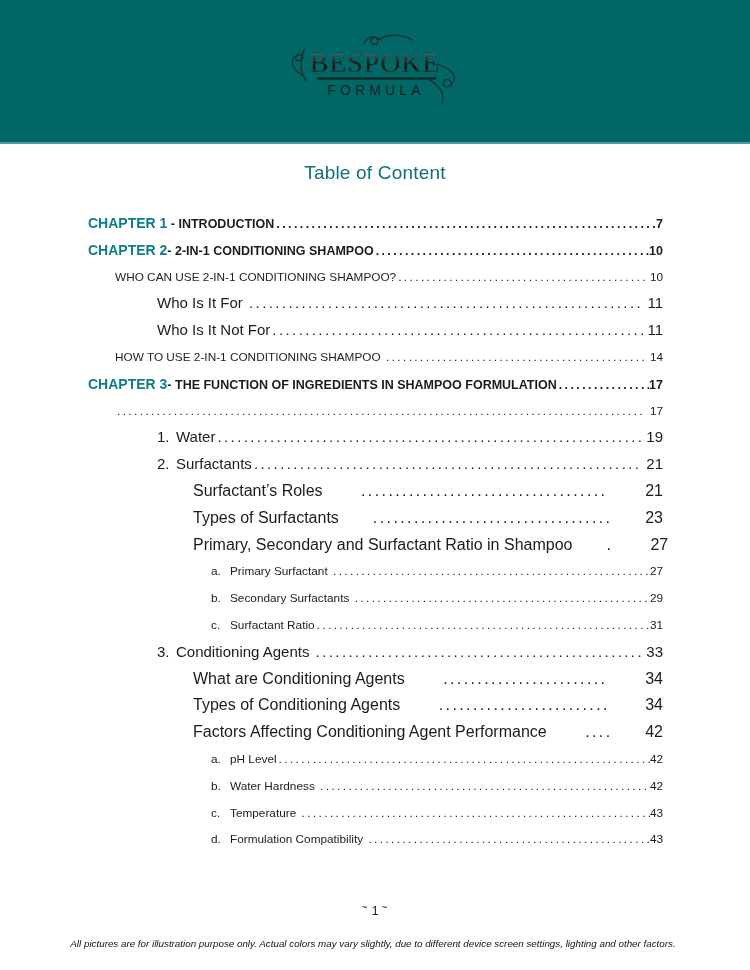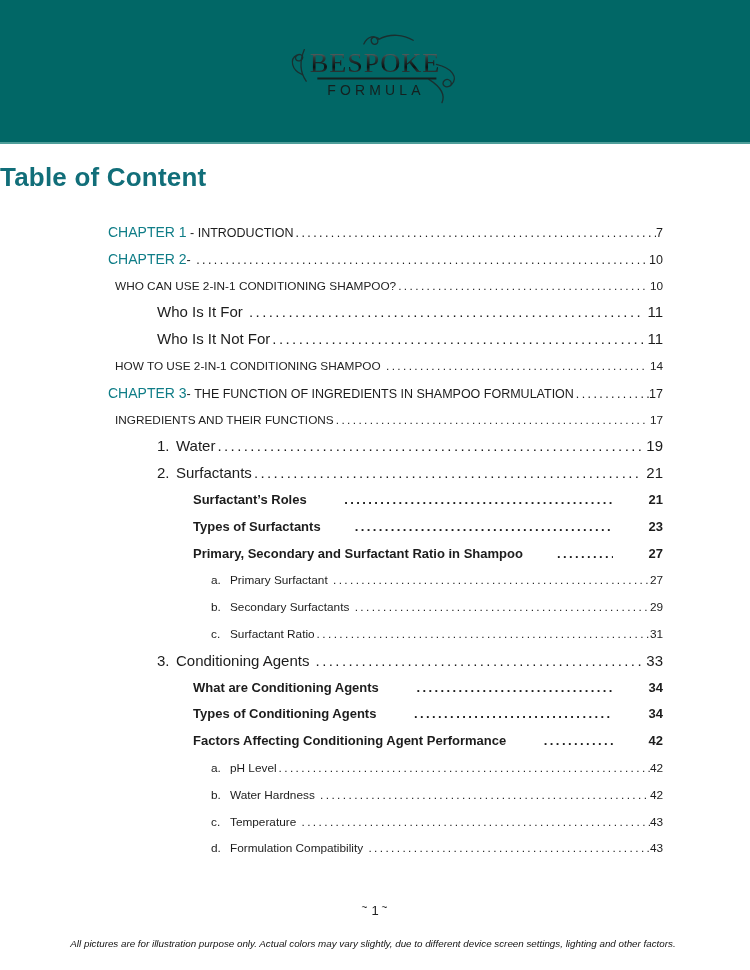--- a/index.html
+++ b/index.html
@@ -18,23 +18,23 @@
     border-bottom:2px solid #4f9e9a;
     display:flex;
     align-items:center;
     justify-content:center;
   }
   .logo { display:block; }
 
   
   .page-title {
     margin-top:18px;
-    text-align:left;
-    font-size:26px;
-    font-weight:bold;
+    text-align:center;
+    font-size:19px;
+    font-weight:normal;
     color:var(--title-teal,#116E79);
     letter-spacing:0.2px;
   }
 
   
   .toc { margin:26px 87px 0 88px; }
   .row {
     display:flex;
     align-items:baseline;
     height:26.8px;
@@ -48,31 +48,31 @@
     white-space:nowrap;
     margin-left:2px;
     min-width:8px;
   }
   .leader::after {
     content:"................................................................................................................................................................................";
     letter-spacing:2.4px;
   }
   .pg { white-space:nowrap; }
 
-  .lvl-chapter { font-weight:normal; font-size:12.5px;margin-left:20px; }
+  .lvl-chapter { font-weight:bold; font-size:12.5px; }
   .lvl-chapter .prefix { color:var(--accent-teal,#0F7D87); font-size:14px; }
   .lvl-chapter .sep { white-space:pre; font-size:12.5px; }
 
   .lvl-l1 { padding-left:27px; font-size:11.8px; font-weight:normal; color:#232323; }
   .lvl-l1 .pg, .lvl-l2 .pg, .lvl-l2num .pg, .lvl-l3 .pg { margin-left:4px; }
 
   .lvl-l2, .lvl-l2num { padding-left:69px; font-weight:normal; font-size:15px; }
   .marker { display:inline-block; min-width:19px; }
 
-  .lvl-l3 { padding-left:105px; font-size:13px; font-weight:bold;gap:32px; }
+  .lvl-l3 { padding-left:105px; font-size:16px; font-weight:normal;gap:32px; }
   .lvl-l4 { padding-left:123px; font-size:11.8px; font-weight:normal; }
   .lvl-l4 .marker { min-width:19px; }
 
   
   .page-num {
     position:absolute;
     left:0; right:0;
     top:902px;
     text-align:center;
     font-size:13px;
@@ -123,20 +123,21 @@
     <div class="row lvl-chapter">
       <span class="prefix">CHAPTER 1</span>
       <span class="sep"> - </span>
       <span class="t">INTRODUCTION</span>
       <span class="leader"></span>
       <span class="pg">7</span>
     </div>
     <div class="row lvl-chapter">
       <span class="prefix">CHAPTER 2</span>
       <span class="sep">- </span>
+      <span class="t">2-IN-1 CONDITIONING SHAMPOO</span>
       <span class="leader"></span>
       <span class="pg">10</span>
     </div>
     <div class="row lvl-l1">
       <span class="t">WHO CAN USE 2-IN-1 CONDITIONING SHAMPOO?</span>
       <span class="leader"></span>
       <span class="pg">10</span>
     </div>
     <div class="row lvl-l2">
       <span class="t">Who Is It For </span>
@@ -154,21 +155,20 @@
       <span class="pg">14</span>
     </div>
     <div class="row lvl-chapter">
       <span class="prefix">CHAPTER 3</span>
       <span class="sep">- </span>
       <span class="t">THE FUNCTION OF INGREDIENTS IN SHAMPOO FORMULATION</span>
       <span class="leader"></span>
       <span class="pg">17</span>
     </div>
     <div class="row lvl-l1">
-      <span class="t">INGREDIENTS AND THEIR FUNCTIONS</span>
       <span class="leader"></span>
       <span class="pg">17</span>
     </div>
     <div class="row lvl-l2num">
       <span class="marker">1.</span>
       <span class="t">Water</span>
       <span class="leader"></span>
       <span class="pg">19</span>
     </div>
     <div class="row lvl-l2num">

